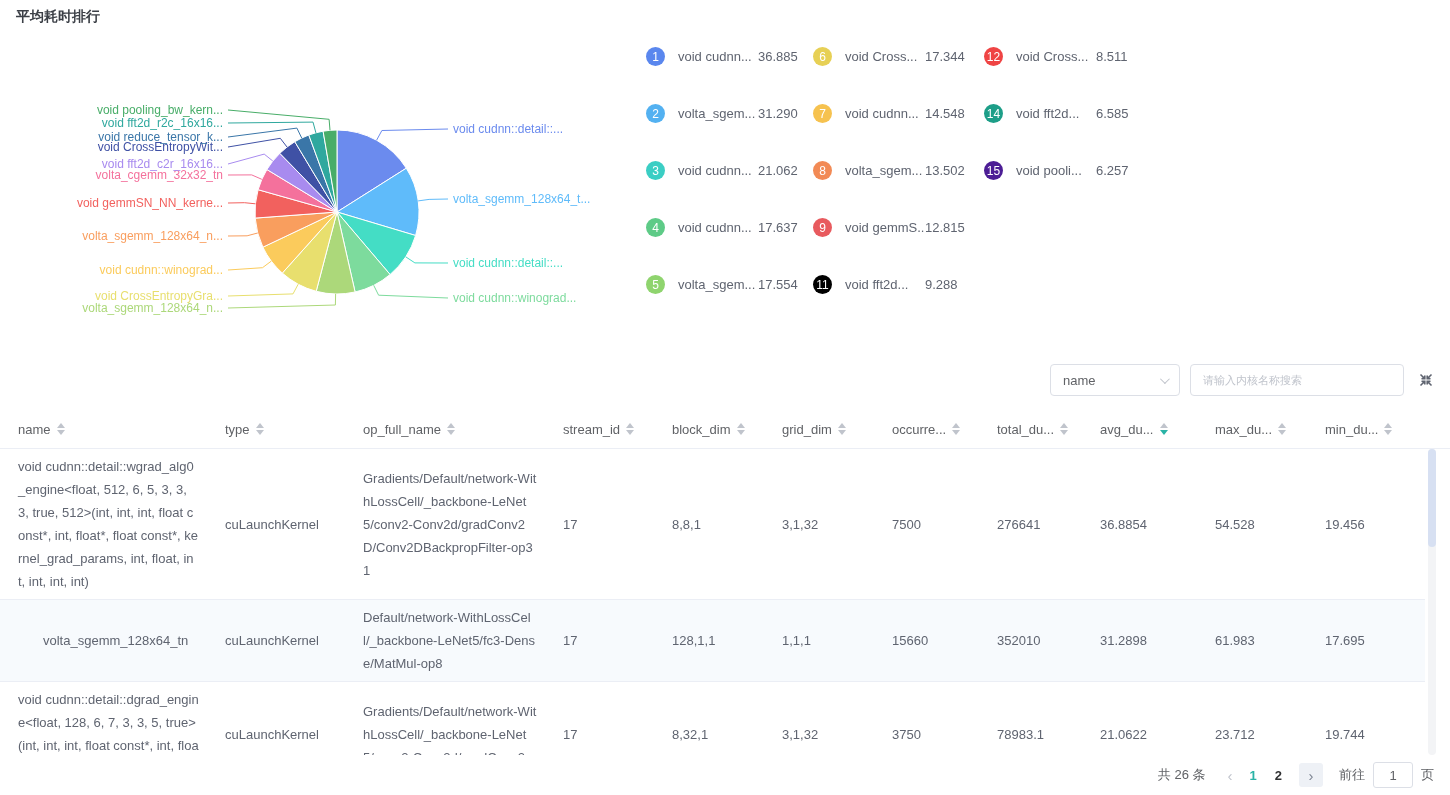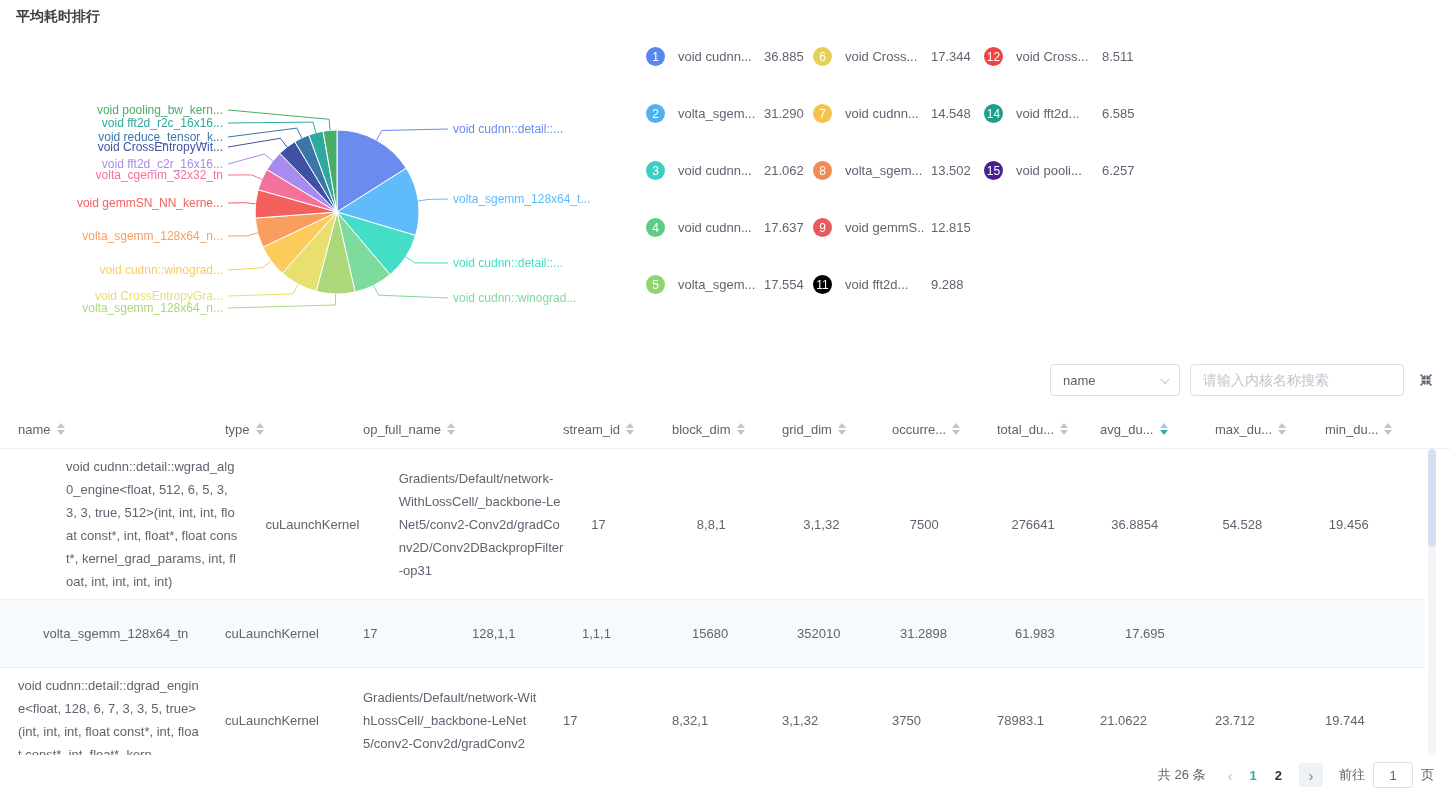--- a/index.html
+++ b/index.html
@@ -4,25 +4,25 @@
 <style>
   * { margin:0; padding:0; box-sizing:border-box; }
   body { width:1450px; height:795px; font-family:"Liberation Sans","DejaVu Sans",sans-serif; background:#fff; overflow:hidden; }
   .title { font-size:14px; font-weight:700; color:#3b3f46; padding:8px 0 0 16px; height:26px; }
   .chart-area { position:relative; height:330px; }
   #pie-svg { position:absolute; left:0; top:0; }
   #legend { position:absolute; left:646px; top:2px; display:grid; grid-auto-flow:column; grid-template-rows:repeat(5,57px); grid-template-columns:167px 171px 165px; }
   .lg-item { display:flex; align-items:center; font-size:13px; color:#5f6470; cursor:pointer; }
   .lg-badge { width:19px; height:19px; border-radius:50%; color:#fff; font-size:12px; display:flex; align-items:center; justify-content:center; margin-right:13px; flex:none; }
   .lg-label { width:80px; white-space:nowrap; overflow:hidden; }
-  .lg-value { margin-left:6px; }
+  .lg-value { }
   .filter-row { height:32px; margin:8px 16px 0 0; display:flex; justify-content:flex-end; align-items:center; }
   .select-box { width:130px; height:32px; border:1px solid #dcdfe6; border-radius:4px; display:flex; align-items:center; justify-content:space-between; padding:0 12px; color:#606266; font-size:13px; cursor:pointer; background:#fff; }
   .sel-chev { width:7px; height:7px; border-right:1px solid #c0c4cc; border-bottom:1px solid #c0c4cc; transform:rotate(45deg) translateY(-2px); }
-  .search-box { width:214px; height:32px; border:1px solid #dcdfe6; border-radius:4px; margin-left:10px; font-size:14px; padding:0 12px; color:#4d7c0f; outline:none; }
+  .search-box { width:214px; height:32px; border:1px solid #dcdfe6; border-radius:4px; margin-left:10px; font-size:11px; padding:0 12px; color:#4d7c0f; outline:none; }
   .search-box::placeholder { color:#c0c4cc; }
   .fs-icon { margin-left:14px; cursor:pointer; display:flex; align-items:center; }
   .table-wrap { margin-top:14px; position:relative; }
   .t-header { display:flex; height:38px; align-items:center; }
   .t-hcell { font-size:13px; color:#606266; display:flex; align-items:center; padding-left:18px; cursor:pointer; }
   .carets { display:inline-flex; flex-direction:column; margin-left:6px; }
   .c-up { width:0; height:0; border-left:4px solid transparent; border-right:4px solid transparent; border-bottom:5px solid #c0c4cc; margin-bottom:2px; }
   .c-dn { width:0; height:0; border-left:4px solid transparent; border-right:4px solid transparent; border-top:5px solid #c0c4cc; }
   .c-dn.active { border-top-color:#2ab3a6; }
   .t-body { height:307px; overflow:hidden; border-top:1px solid #ebeef5; }
@@ -258,40 +258,41 @@
       </div>
       <div class="t-hcell" style="width: 118px;">
         <span>min_du...</span>
         <span class="carets">
           <span class="c-up"></span>
           <span class="c-dn"></span>
         </span>
       </div>
     </div>
   <div class="t-body" id="t-body">
-      <div class="t-row" style="min-height: 145px; padding-left: 48px;">
+      <div class="t-row" style="min-height: 145px;">
         <div class="t-cell" style="width: 207px;">void cudnn::detail::wgrad_alg0_engine&lt;float, 512, 6, 5, 3, 3, 3, true, 512&gt;(int, int, int, float const*, int, float*, float const*, kernel_grad_params, int, float, int, int, int, int)</div>
         <div class="t-cell" style="width: 138px;">cuLaunchKernel</div>
         <div class="t-cell" style="width: 200px;">Gradients/Default/network-WithLossCell/_backbone-LeNet5/conv2-Conv2d/gradConv2D/Conv2DBackpropFilter-op31</div>
         <div class="t-cell" style="width: 109px;">17</div>
         <div class="t-cell" style="width: 110px;">8,8,1</div>
         <div class="t-cell" style="width: 110px;">3,1,32</div>
         <div class="t-cell" style="width: 105px;">7500</div>
         <div class="t-cell" style="width: 103px;">276641</div>
         <div class="t-cell" style="width: 115px;">36.8854</div>
         <div class="t-cell" style="width: 110px;">54.528</div>
         <div class="t-cell" style="width: 118px;">19.456</div>
       </div>
       <div class="t-row stripe" style="min-height: 68px;">
         <div class="t-cell" style="width: 207px; padding-left: 43px;">volta_sgemm_128x64_tn</div>
         <div class="t-cell" style="width: 138px;">cuLaunchKernel</div>
+        <div class="t-cell" style="width: 200px;">Default/network-WithLossCell/_backbone-LeNet5/fc3-Dense/MatMul-op8</div>
         <div class="t-cell" style="width: 109px;">17</div>
         <div class="t-cell" style="width: 110px;">128,1,1</div>
         <div class="t-cell" style="width: 110px;">1,1,1</div>
-        <div class="t-cell" style="width: 105px;">15680</div>
+        <div class="t-cell" style="width: 105px;">15660</div>
         <div class="t-cell" style="width: 103px;">352010</div>
         <div class="t-cell" style="width: 115px;">31.2898</div>
         <div class="t-cell" style="width: 110px;">61.983</div>
         <div class="t-cell" style="width: 118px;">17.695</div>
       </div>
       <div class="t-row">
         <div class="t-cell" style="width: 207px;">void cudnn::detail::dgrad_engine&lt;float, 128, 6, 7, 3, 3, 5, true&gt;(int, int, int, float const*, int, float const*, int, float*, kern</div>
         <div class="t-cell" style="width: 138px;">cuLaunchKernel</div>
         <div class="t-cell" style="width: 200px;">Gradients/Default/network-WithLossCell/_backbone-LeNet5/conv2-Conv2d/gradConv2</div>
         <div class="t-cell" style="width: 109px;">17</div>

